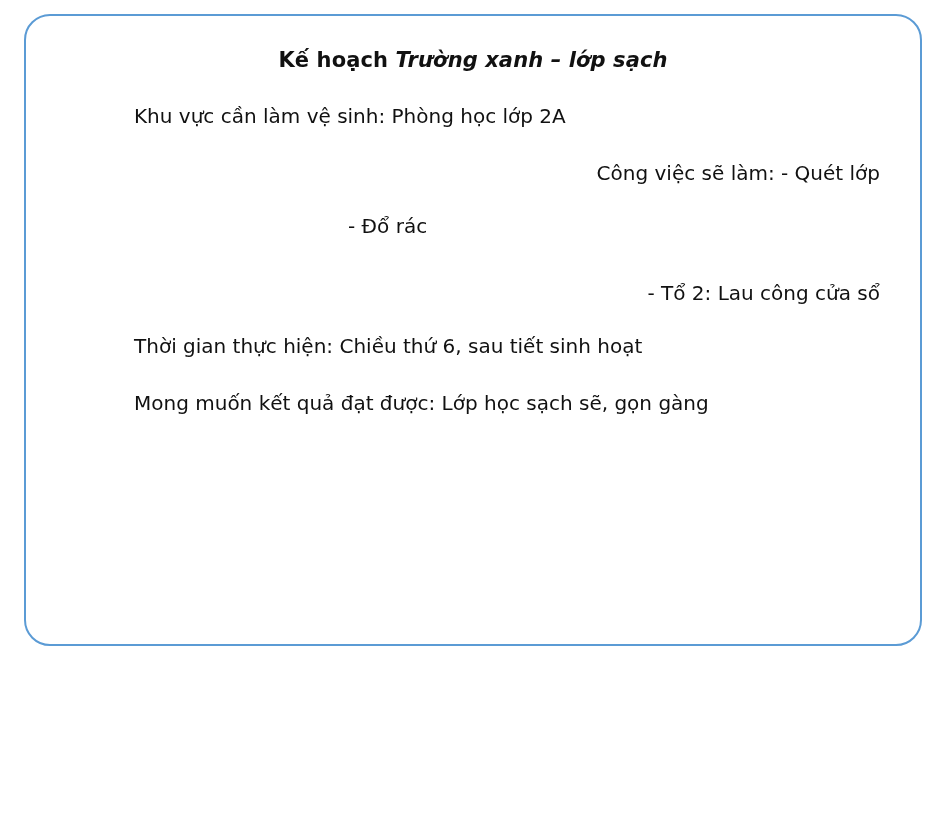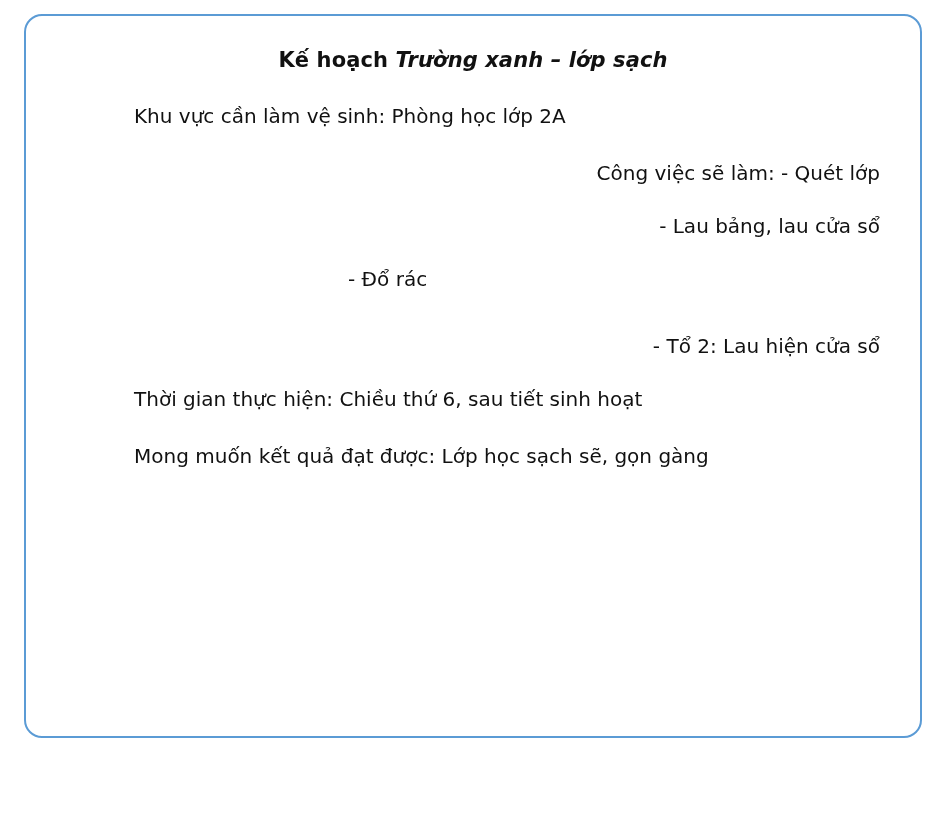--- a/index.html
+++ b/index.html
@@ -18,24 +18,24 @@
     position: relative;
     width: 946px;
     height: 817px;
     box-sizing: border-box;
   }
   .card {
     position: absolute;
     left: 24px;
     top: 14px;
     width: 898px;
-    height: 724px;
+    height: 632px;
     box-sizing: border-box;
     border: 2px solid #5b9bd5;
-    border-radius: 18px;
+    border-radius: 26px;
     background: #ffffff;
   }
   .card-inner {
     padding: 28px 40px 20px 40px;
     box-sizing: border-box;
     height: 100%;
   }
   .doc-title {
     text-align: center;
     font-size: 21px;
@@ -77,21 +77,20 @@
 <div class="page">
   <div class="card">
     <div class="card-inner">
 
       <div class="doc-title">
         <span class="plain">Kế hoạch </span><span class="ital">Trường xanh – lớp sạch</span>
       </div>
 
       <p class="line">Khu vực cần làm vệ sinh: Phòng học lớp 2A</p>
       <p class="line tight">Công việc sẽ làm: - Quét lớp</p>
-      <p class="line tight indent-1">- Lau bảng, lau cửa sổ</p>
       <p class="line indent-1 gap-after">- Đổ rác</p>
-      <p class="line tight indent-2">- Tổ 2: Lau hiện cửa sổ</p>
+      <p class="line tight indent-2">- Tổ 2: Lau công cửa sổ</p>
       <p class="line">Thời gian thực hiện: Chiều thứ 6, sau tiết sinh hoạt</p>
       <p class="line">Mong muốn kết quả đạt được: Lớp học sạch sẽ, gọn gàng</p>
 
     </div>
   </div>
 </div>
 
 </body></html>

